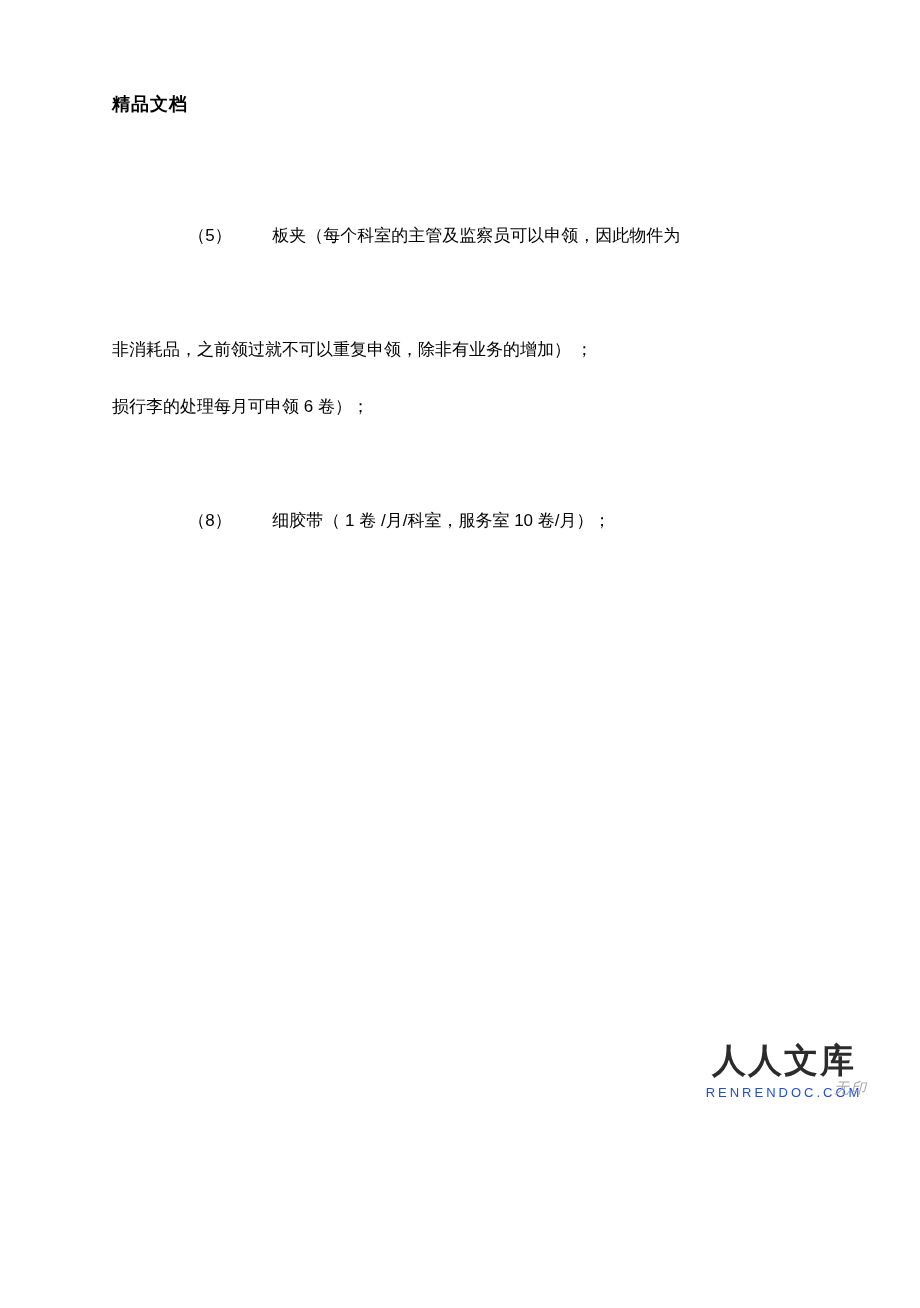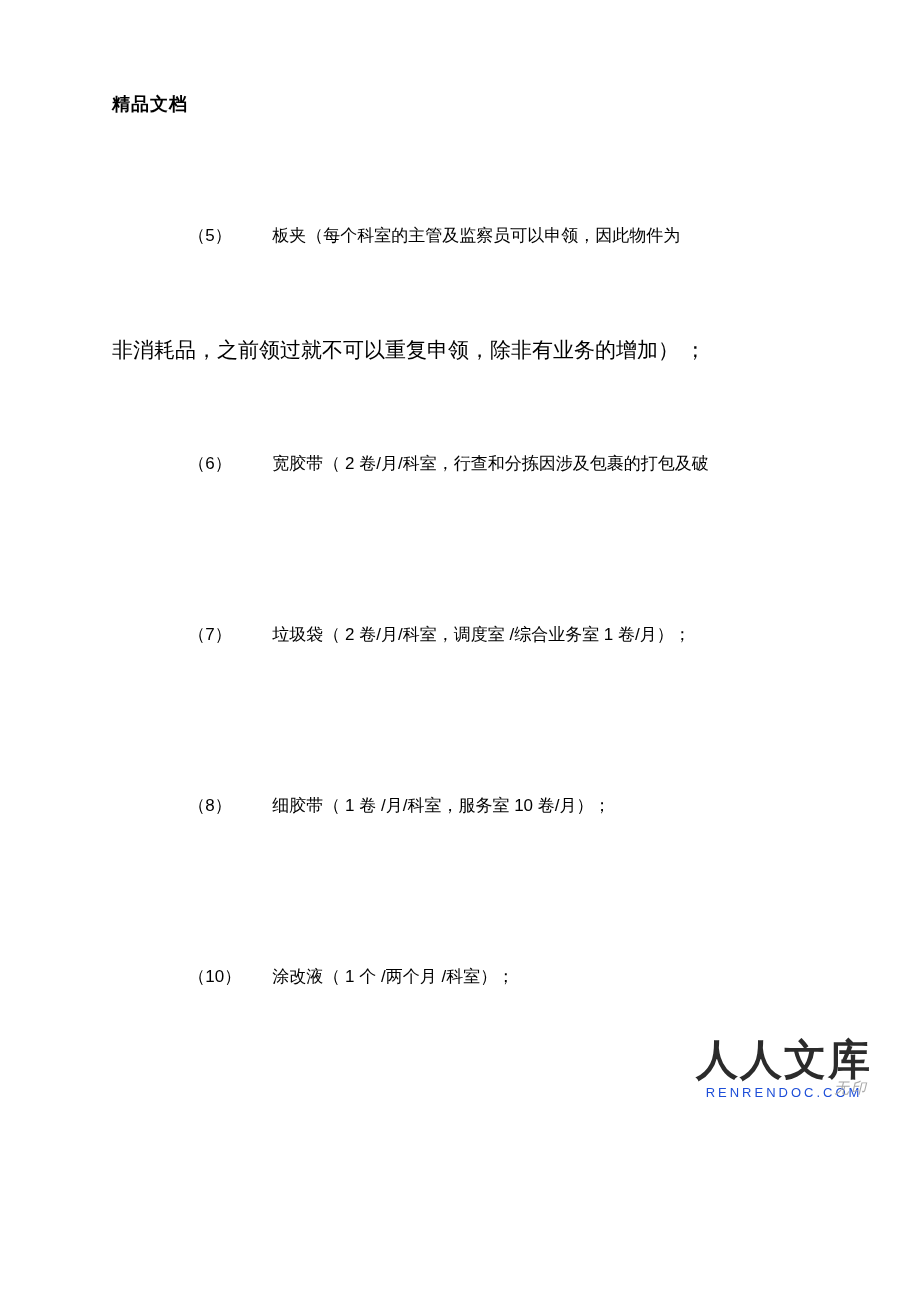--- a/index.html
+++ b/index.html
@@ -45,36 +45,36 @@
   .para .num {
     display: inline-block;
     width: 96px;
     text-indent: 48px;
   }
   .para .body {
     display: inline;
     margin-left: 36px;
   }
   .cont {
-    font-size: 21px;
+    font-size: 17px;
     line-height: 57px;
     color: #000;
     margin-left: -0px;
   }
   .watermark {
     position: absolute;
     right: 46px;
     bottom: 208px;
     width: 180px;
     text-align: center;
     color: #3a3a3a;
     pointer-events: none;
   }
   .wm-main {
-    font-size: 42px;
+    font-size: 34px;
     font-weight: bold;
     letter-spacing: 2px;
     line-height: 46px;
     color: #2b2b2b;
   }
   .wm-sub {
     font-size: 13px;
     letter-spacing: 3px;
     color: #1d4ed8;
     margin-top: 2px;
@@ -96,36 +96,28 @@
 
   <div class="doc-header">精品文档</div>
 
   <div class="content">
 
     <div class="para">
       <span class="num">（5）</span><span class="body">板夹（每个科室的主管及监察员可以申领，因此物件为</span>
     </div>
     <div class="cont">非消耗品，之前领过就不可以重复申领，除非有业务的增加）  ；</div>
 
-    <div class="para">
-      <span class="num">（6）</span><span class="body">宽胶带（ 2 卷/月/科室，行查和分拣因涉及包裹的打包及破</span>
-    </div>
+    <div class="cont">损行李的处理每月可申领 6 卷）；</div>
 
-    <div class="para">
-      <span class="num">（7）</span><span class="body">垃圾袋（ 2 卷/月/科室，调度室 /综合业务室 1 卷/月）；</span>
-    </div>
 
     <div class="para">
       <span class="num">（8）</span><span class="body">细胶带（ 1 卷 /月/科室，服务室 10 卷/月）；</span>
     </div>
 
 
-    <div class="para">
-      <span class="num">（10）</span><span class="body">涂改液（ 1 个 /两个月 /科室）；</span>
-    </div>
 
     <div class="para">
       
     </div>
 
   </div>
 
   <div class="watermark">
     <div class="wm-main">人人文库</div>
     <div class="wm-sub">RENRENDOC.COM</div>

